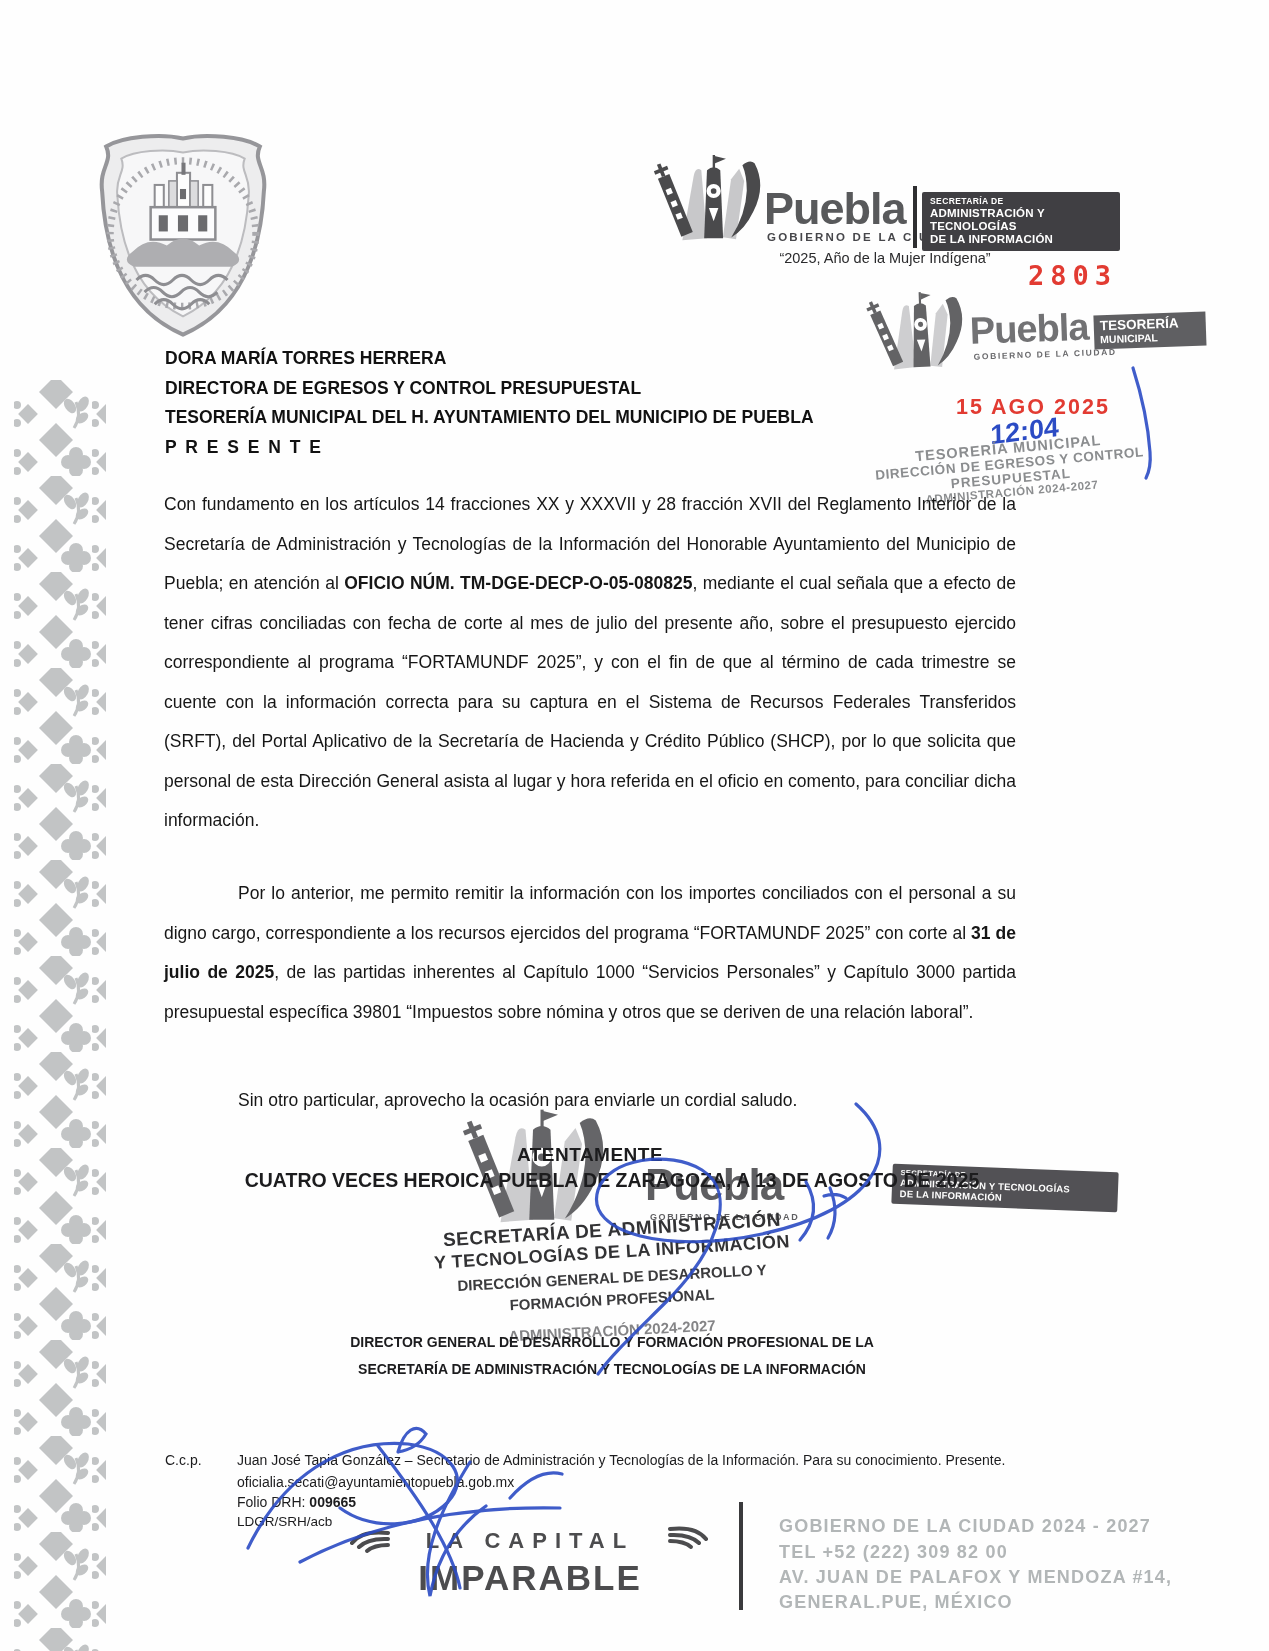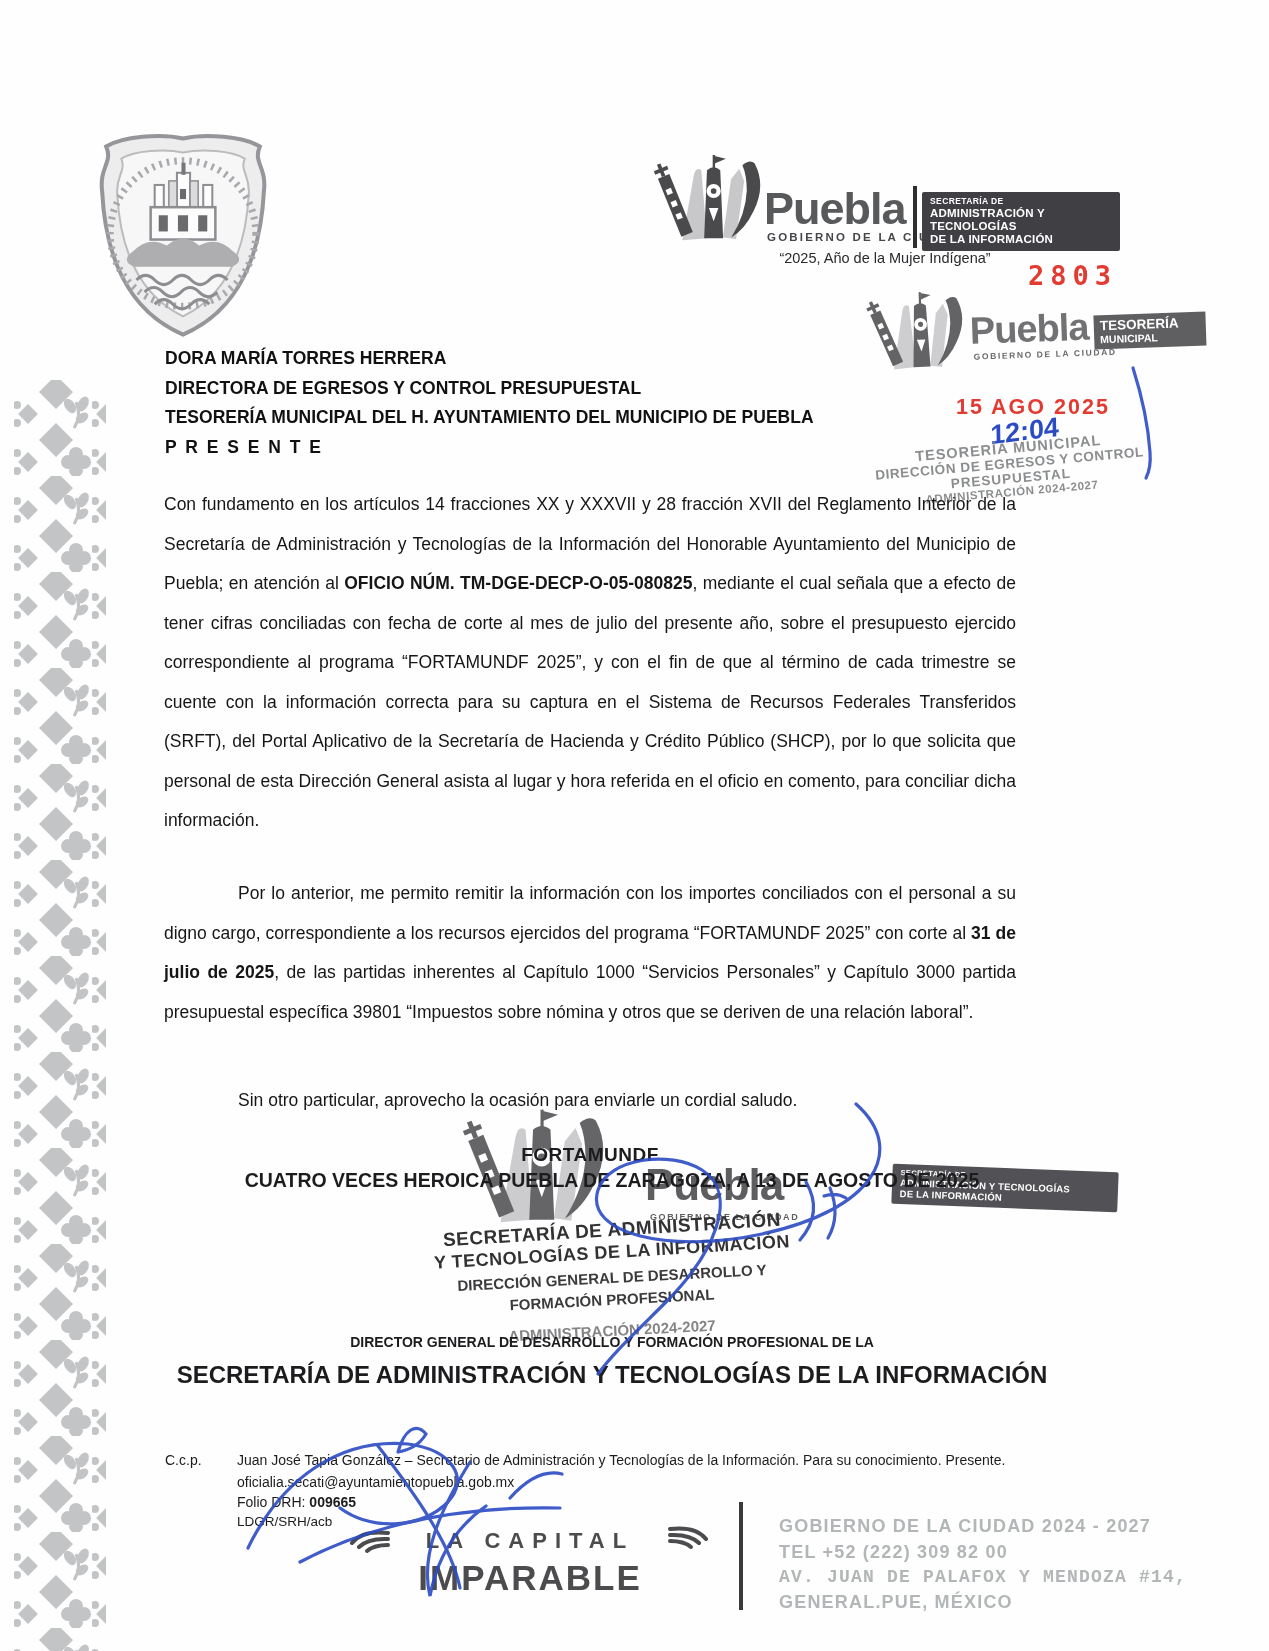--- a/index.html
+++ b/index.html
@@ -169,30 +169,30 @@
       <use href="#cluster"></use>
     </svg>
   <div class="abs wm" style="left:645px;top:1160px;font-size:44px;color:#515154;opacity:.92;">Puebla</div>
   <div class="abs b" style="left:650px;top:1212px;font-size:9px;letter-spacing:1.6px;color:#515154;opacity:.92;">GOBIERNO DE LA CIUDAD</div>
   <div class="abs badge" style="left:892px;top:1168px;width:210px;transform:rotate(2.2deg);opacity:.9;">
     <span class="s1" style="font-size:7.5px;">SECRETARÍA DE</span>
     <span class="s2" style="font-size:9.5px;">ADMINISTRACIÓN Y TECNOLOGÍAS</span>
     <span class="s2" style="font-size:9.5px;">DE LA INFORMACIÓN</span>
   </div>
 
-  <div class="abs closing-line b" style="left:137px;top:1144px;font-size:19px;letter-spacing:.5px;transform:translateX(-22px);">FORTAMUNDF</div>
+  <div class="abs closing-line b" style="left:137px;top:1144px;font-size:19px;letter-spacing:.5px;transform:translateX(-22px);">ATENTAMENTE</div>
   <div class="abs closing-line b" style="left:137px;top:1169px;font-size:19.5px;">CUATRO VECES HEROICA PUEBLA DE ZARAGOZA, A 13 DE AGOSTO DE 2025</div>
 
   <div class="abs closing-line b" style="left:137px;top:1219px;font-size:19px;color:var(--stamp_dark,#323234);transform:rotate(-3.5deg);letter-spacing:.5px;">SECRETARÍA DE ADMINISTRACIÓN</div>
   <div class="abs closing-line b" style="left:137px;top:1242px;font-size:18px;color:var(--stamp_dark,#323234);transform:rotate(-3.5deg);letter-spacing:.5px;">Y TECNOLOGÍAS DE LA INFORMACIÓN</div>
   <div class="abs closing-line b" style="left:137px;top:1269px;font-size:15px;color:#3b3b3d;transform:rotate(-3deg);">DIRECCIÓN GENERAL DE DESARROLLO Y</div>
   <div class="abs closing-line b" style="left:137px;top:1291px;font-size:15px;color:#3b3b3d;transform:rotate(-3deg);">FORMACIÓN PROFESIONAL</div>
   <div class="abs closing-line b" style="left:137px;top:1322px;font-size:15px;color:#6f6f72;transform:rotate(-3deg);opacity:.85;">ADMINISTRACIÓN 2024-2027</div>
   <div class="abs closing-line b" style="left:137px;top:1334px;font-size:14px;">DIRECTOR GENERAL DE DESARROLLO Y FORMACIÓN PROFESIONAL DE LA</div>
-  <div class="abs closing-line b" style="left:137px;top:1361px;font-size:24px;">SECRETARÍA DE ADMINISTRACIÓN Y TECNOLOGÍAS DE LA INFORMACIÓN</div>
+  <div class="abs closing-line b" style="left:137px;top:1361px;font-size:14px;">SECRETARÍA DE ADMINISTRACIÓN Y TECNOLOGÍAS DE LA INFORMACIÓN</div>
 
   <div class="abs" style="left:165px;top:1452px;font-size:14px;">C.c.p.</div>
   <div class="abs" style="left:237px;top:1452px;width:810px;font-size:14px;">Juan José Tapia González – Secretario de Administración y Tecnologías de la Información. Para su conocimiento. Presente.</div>
   <div class="abs" style="left:237px;top:1474px;font-size:14px;">oficialia.secati@ayuntamientopuebla.gob.mx</div>
   <div class="abs" style="left:237px;top:1494px;font-size:14px;">
     <span>Folio DRH:</span>
     <span class="b">009665</span>
   </div>
   <div class="abs" style="left:237px;top:1514px;font-size:13.5px;">LDGR/SRH/acb</div>
 
@@ -201,21 +201,21 @@
     </svg>
   <svg class="abs" style="left:668px;top:1524px;color:#4c4c4e;transform:scaleX(-1);" width="40" height="26" viewBox="0 0 40 26">
       <use href="#wing"></use>
     </svg>
   <div class="abs ctr b" style="left:385px;top:1528px;width:290px;font-size:22px;letter-spacing:8px;color:#4c4c4e;">LA CAPITAL</div>
   <div class="abs ctr b" style="left:385px;top:1558px;width:290px;font-size:35px;letter-spacing:2px;color:#4c4c4e;">IMPARABLE</div>
 
   <div class="abs" style="left:739px;top:1502px;width:4px;height:108px;background:#3a3a3c;"></div>
   <div class="abs footer-line" style="left:779px;top:1516px;">GOBIERNO DE LA CIUDAD 2024 - 2027</div>
   <div class="abs footer-line" style="left:779px;top:1542px;">TEL +52 (222) 309 82 00</div>
-  <div class="abs footer-line" style="left:779px;top:1567px;font-family:Liberation Mono, monospace;">AV. JUAN DE PALAFOX Y MENDOZA #14,</div>
+  <div class="abs footer-line" style="left:779px;top:1567px;">AV. JUAN DE PALAFOX Y MENDOZA #14,</div>
   <div class="abs footer-line" style="left:779px;top:1592px;">GENERAL.PUE, MÉXICO</div>
 
   <svg class="abs ink-overlay" style="left:0;top:0;" width="1269" height="1651">
     <g fill="none" stroke="var(--blue_ink,#2b4bc4)" stroke-width="3.2" stroke-linecap="round" opacity=".9">
       <path d="M1133,368 C1140,390 1148,424 1150,452 C1151,464 1149,472 1146,478"></path>
       <path d="M856,1104 C908,1150 874,1210 762,1234 C670,1254 584,1234 598,1190 C608,1158 670,1150 702,1170 C740,1194 714,1254 666,1302 C638,1330 612,1354 598,1374"></path>
       <path d="M806,1182 C820,1206 812,1226 800,1240"></path>
       <path d="M830,1188 C838,1208 836,1224 828,1238 M824,1196 Q836,1192 846,1198"></path>
       <path d="M248,1548 C282,1478 340,1438 408,1444 C452,1450 470,1478 448,1502 C420,1530 370,1530 340,1508"></path>
       <path d="M300,1562 C380,1520 470,1506 560,1508"></path>

